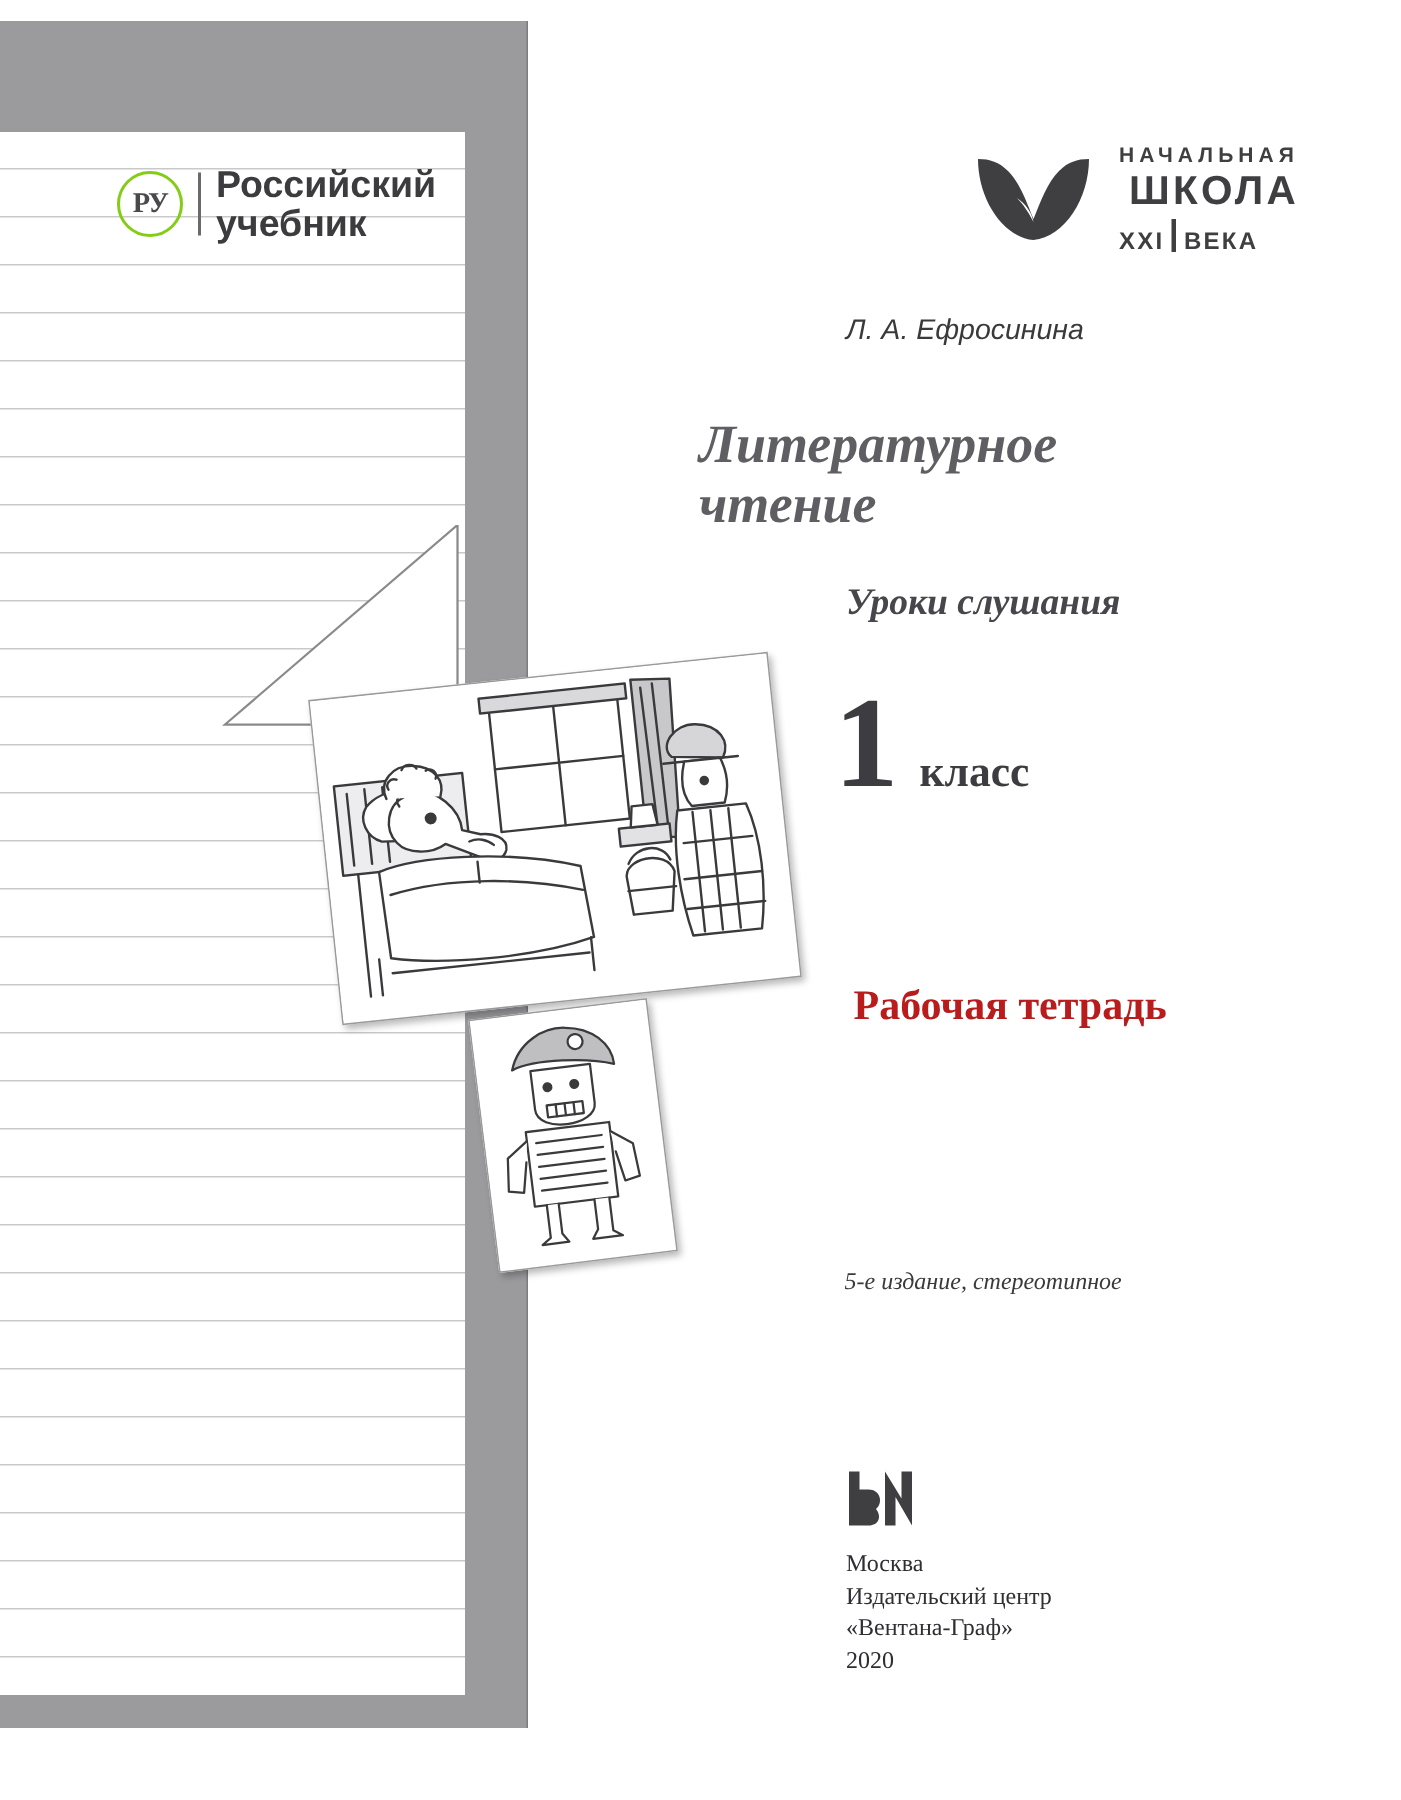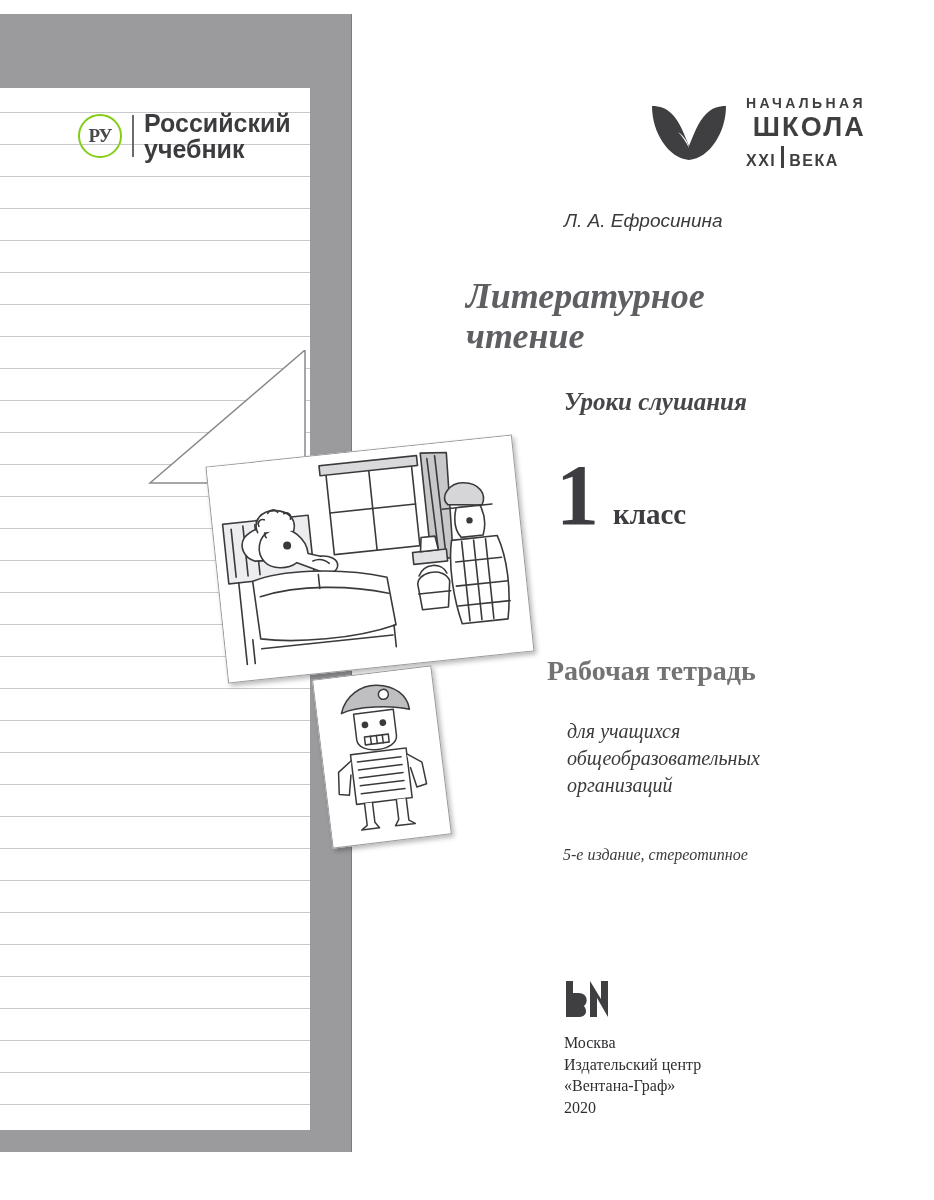--- a/index.html
+++ b/index.html
@@ -223,26 +223,26 @@
     line-height: 1;
   }
   .grade .word {
     font-family: "Liberation Serif", serif;
     font-weight: bold;
     font-size: 29px;
     margin-left: 14px;
   }
   .workbook {
     position: absolute;
-    left: 547px;
+    left: 569px;
     top: 655px;
     font-family: "Liberation Serif", serif;
     font-weight: bold;
     font-size: 28px;
-    color: #737373;
+    color: #b91c1c;
   }
   .for-whom {
     position: absolute;
     left: 567px;
     top: 718px;
     width: 300px;
     font-family: "Liberation Serif", serif;
     font-style: italic;
     font-size: 20px;
     line-height: 1.35;
@@ -391,25 +391,20 @@
 
   <div class="subtitle">Уроки слушания</div>
 
   <div class="grade">
     <span class="num">1</span>
     <span class="word">класс</span>
   </div>
 
   <div class="workbook">Рабочая тетрадь</div>
 
-  <div class="for-whom">
-    <div>для учащихся</div>
-    <div>общеобразовательных</div>
-    <div>организаций</div>
-  </div>
 
   <div class="edition">5-е издание, стереотипное</div>
 
   <svg class="imprint-logo" viewBox="0 0 46 42">
     <path d="M2 3 L2 39 L15 39 C22 39, 24 33, 20 28 C25 24, 23 15, 15 15 L9 15 L9 3 Z" fill="#3f3f42"></path>
     <path d="M26 3 L26 39 L33 39 L33 20 L44 39 L44 3 L37 3 L37 21 L26 3 Z" fill="#3f3f42"></path>
   </svg>
 
   <div class="imprint">
     <div>Москва</div>

